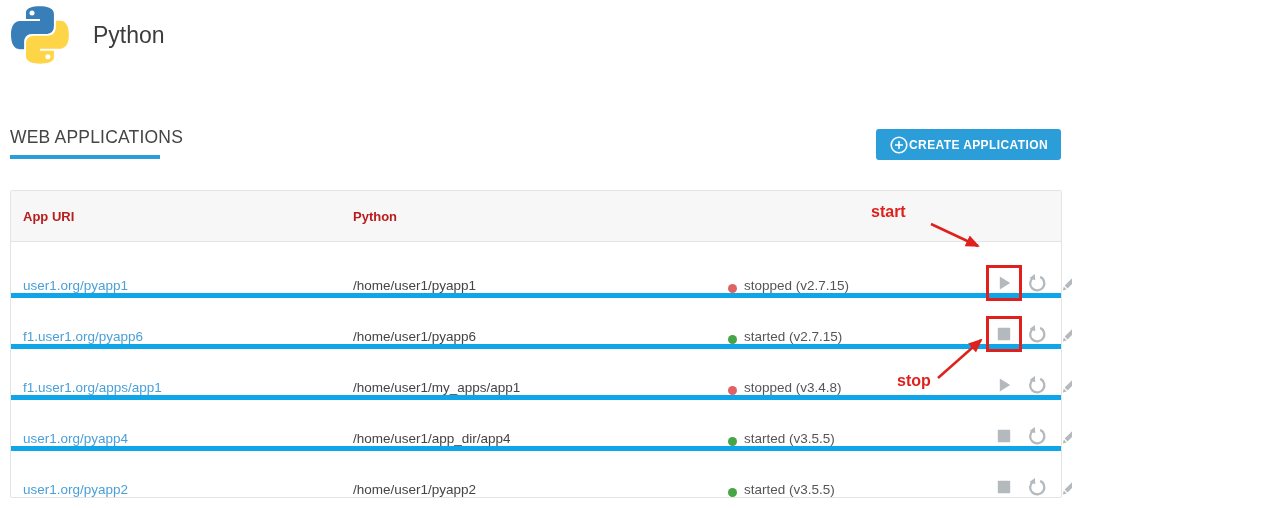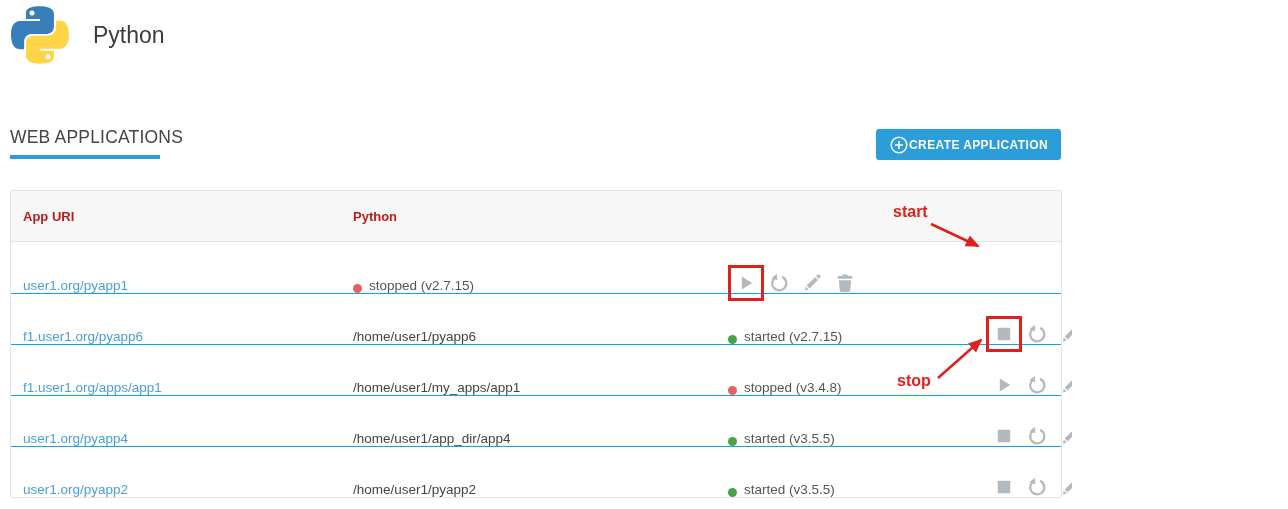--- a/index.html
+++ b/index.html
@@ -26,36 +26,36 @@
   .create-btn{position:absolute;right:11px;top:129px;height:31px;display:inline-flex;align-items:center;gap:0;
     padding:0 13px;background:var(--accent-blue);color:#fff;border:none;border-radius:3px;cursor:pointer;
     font-family:inherit;font-size:12px;font-weight:bold;letter-spacing:.4px;}
   .plus-icon svg{display:block;width:20px;height:20px;}
 
   
   .table{position:absolute;left:10px;right:10px;top:190px;background:#fff;border:1px solid #e4e4e4;border-radius:2px;}
   .thead,.tr{display:grid;grid-template-columns:330px 375px 258px 1fr;height:51px;}
   .thead{background:#f7f7f7;border-bottom:1px solid #e4e4e4;}
   .th{display:flex;align-items:center;padding-left:12px;font-size:13px;font-weight:bold;color:#b91c1c;}
-  .tr{border-top:1px solid #0ea5e9;}
+  .tr{border-top:5px solid #0ea5e9;}
   .tr:first-child{border-top:none;}
   .td{display:flex;align-items:flex-end;padding-left:12px;font-size:13.5px;color:#444;}
   .uri-link{color:var(--link-blue);text-decoration:none;cursor:pointer;}
   .dot{width:9px;height:9px;border-radius:50%;margin-right:7px;flex:0 0 auto;}
   .dot.started{background:var(--started-green);}
   .dot.stopped{background:var(--stopped-red);}
   .status-text{color:#555;}
   .td-actions{padding-left:20px;gap:13px;}
   .action-btn{position:relative;width:20px;height:20px;background:none;border:none;padding:0;cursor:pointer;color:var(--icon-gray);}
   .action-btn .icon svg{display:block;width:20px;height:20px;}
   .highlight-box{position:absolute;inset:-8px;border:3px solid var(--annotation-red);pointer-events:none;}
 
   
   .annotation{position:absolute;font-size:16px;font-weight:bold;color:var(--annotation-red);}
-  .start-label{left:893px;top:203px;}
+  .start-label{left:871px;top:203px;}
   .stop-label{left:897px;top:372px;}
   .overlay{position:absolute;inset:0;width:100%;height:100%;pointer-events:none;}
   .overlay line{stroke:var(--annotation-red);stroke-width:2.5;}
   .overlay marker path{fill:var(--annotation-red);}
 </style>
 </head>
 <body>
 
 <div class="page">
 
@@ -88,20 +88,23 @@
     <div class="thead">
         <div class="th">App URI</div>
         <div class="th">Python</div>
       </div>
     <div class="tbody">
         <div class="tr">
           <div class="td">
             <a class="uri-link">user1.org/pyapp1</a>
           </div>
           <div class="td">
+            <span>/home/user1/pyapp1</span>
+          </div>
+          <div class="td">
             <span class="dot stopped"></span>
             <span class="status-text">stopped (v2.7.15)</span>
           </div>
           <div class="td td-actions">
             <button class="action-btn"><span class="icon"><svg viewBox="0 0 20 20" fill="currentColor">
                   <polygon points="5.8,3.6 16.2,10 5.8,16.4"></polygon>
                 </svg></span><span class="highlight-box"></span></button>
             <button class="action-btn"><span class="icon"><svg viewBox="0 0 20 20">
                   <path d="M6.1 4.6 A7.1 7.1 0 1 0 13.2 3.9" stroke="currentColor" stroke-width="2.3" fill="none"></path>
                   <polygon points="7.9,1.0 8.3,7.3 2.5,4.9" fill="currentColor"></polygon>

